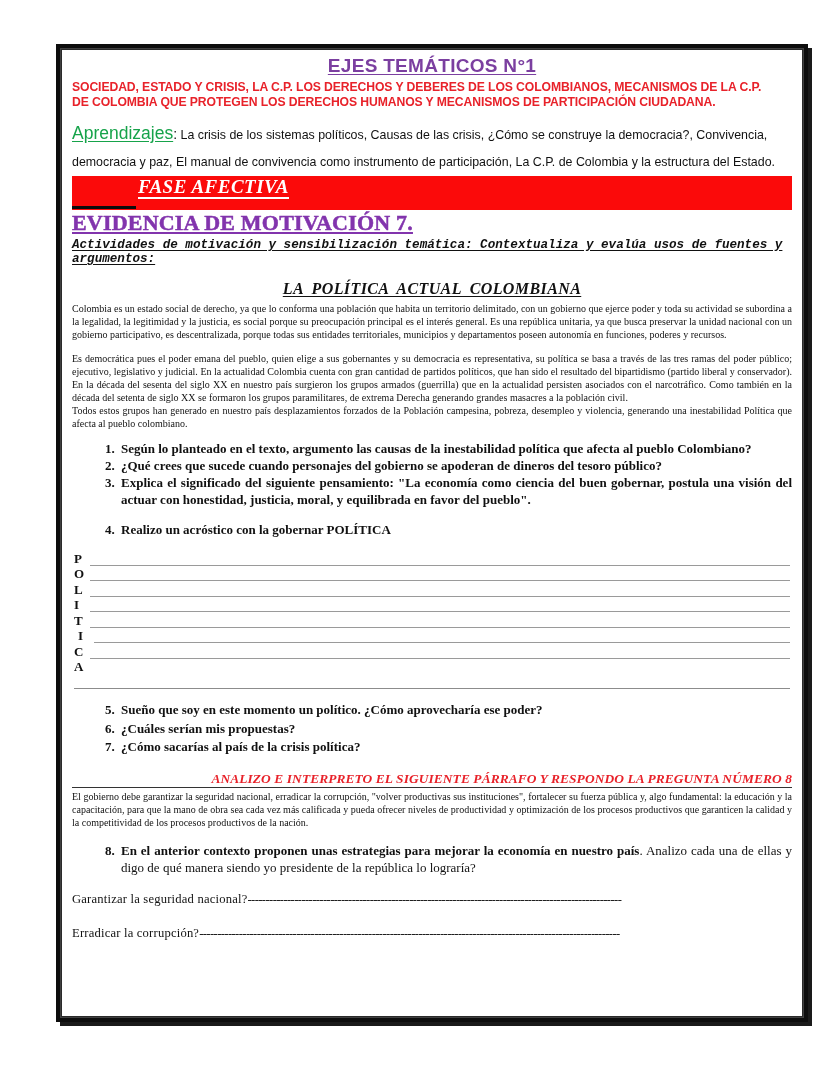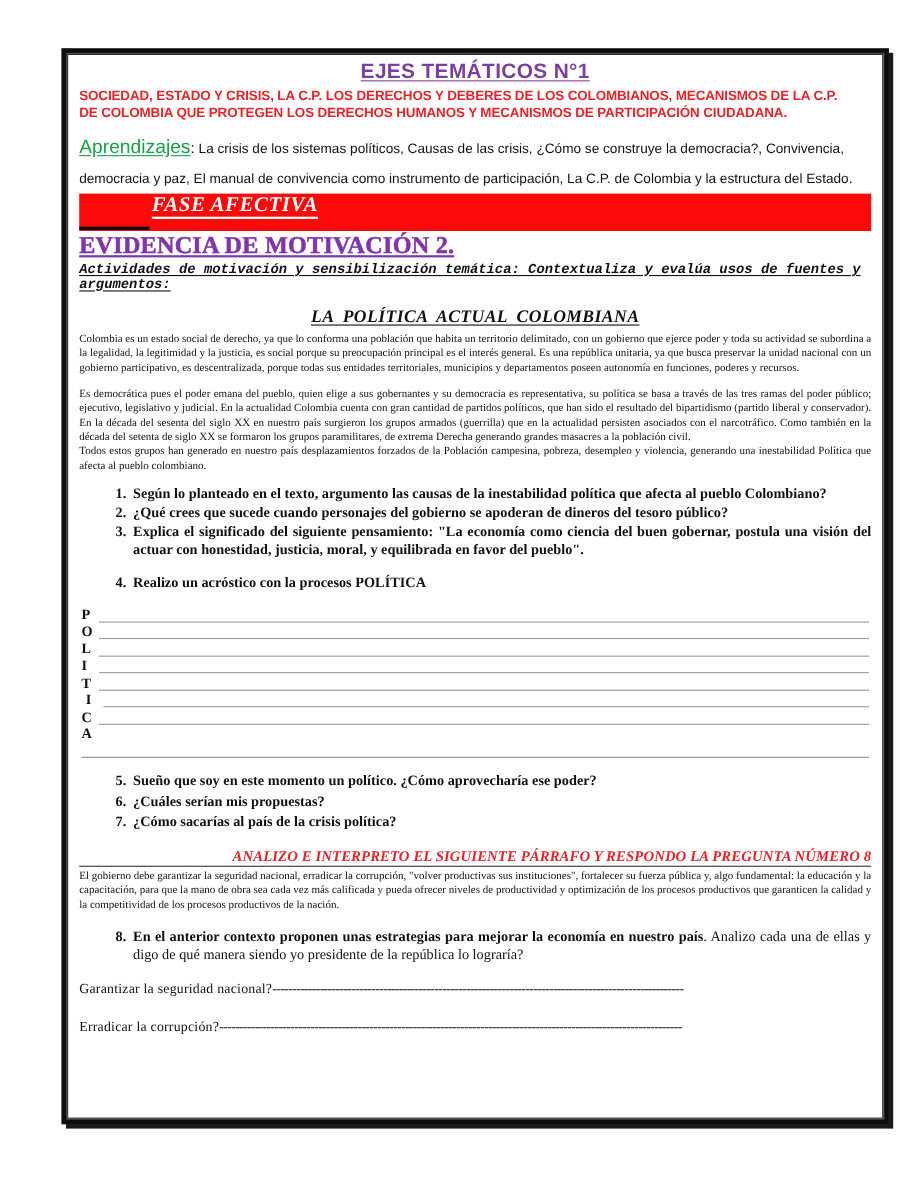--- a/index.html
+++ b/index.html
@@ -262,39 +262,39 @@
 
     <div class="aprendizajes-block">
       <span class="aprendizajes-label">Aprendizajes</span><span class="aprendizajes-colon">:</span><span> La crisis de los sistemas políticos, Causas de las crisis, ¿Cómo se construye la democracia?, Convivencia, democracia y paz, El manual de convivencia como instrumento de participación, La C.P. de Colombia y la estructura del Estado.</span>
     </div>
 
     <div class="fase-banner">
       <div class="fase-underline-left"></div>
       <div class="fase-text">FASE   AFECTIVA</div>
     </div>
 
-    <div class="evidencia">EVIDENCIA DE MOTIVACIÓN 2.</div>
+    <div class="evidencia">EVIDENCIA DE MOTIVACIÓN 7.</div>
 
     <div class="actividades">Actividades de motivación y sensibilización temática: Contextualiza y evalúa usos de fuentes y argumentos:</div>
 
     <div class="section-heading">LA   POLÍTICA  ACTUAL   COLOMBIANA</div>
 
     <div class="body-par">Colombia es un estado social de derecho, ya que lo conforma una población que habita un territorio delimitado, con un gobierno que ejerce poder y toda su actividad se subordina a la legalidad, la legitimidad y la justicia, es social porque su preocupación principal es el interés general.   Es una república unitaria, ya que busca preservar la unidad nacional con un gobierno participativo, es descentralizada, porque todas sus entidades territoriales, municipios y departamentos  poseen autonomía en funciones, poderes y recursos.</div>
     <div class="body-par tight">Es democrática pues el poder emana del pueblo, quien elige a sus gobernantes y su democracia es representativa, su política se basa a través de las tres ramas del poder público; ejecutivo, legislativo y judicial.  En la actualidad Colombia cuenta con gran cantidad de partidos políticos, que han sido el  resultado del bipartidismo (partido liberal y conservador). En la década del sesenta del siglo XX en nuestro país surgieron los grupos armados (guerrilla) que en la actualidad persisten asociados con el narcotráfico. Como también en la década del setenta de siglo XX se formaron los grupos paramilitares, de extrema Derecha  generando grandes masacres a la población civil.</div>
     <div class="body-par"> Todos estos grupos han generado en nuestro país desplazamientos forzados de la Población campesina, pobreza, desempleo y violencia, generando una inestabilidad Política que afecta al pueblo colombiano.</div>
 
     <ol class="qlist">
       <li>Según lo planteado en el texto, argumento las causas de la inestabilidad política que afecta al pueblo Colombiano?</li>
       <li>¿Qué  crees  que sucede  cuando personajes  del  gobierno se  apoderan  de  dineros  del  tesoro  público?</li>
       <li>Explica  el significado  del siguiente pensamiento: "La  economía  como  ciencia del buen  gobernar, postula  una  visión del  actuar con  honestidad, justicia,  moral, y  equilibrada  en  favor  del  pueblo".</li>
     </ol>
 
     <div class="q4-wrap">
       <ol class="qlist" start="4" style="margin-top:0">
-        <li>Realizo un  acróstico  con  la  procesos  POLÍTICA</li>
+        <li>Realizo un  acróstico  con  la  gobernar  POLÍTICA</li>
       </ol>
     </div>
 
     <div class="acrostic">
       <div class="acro-row">
         <span class="acro-letter">P</span>
         <span class="acro-line"></span>
       </div>
       <div class="acro-row">
         <span class="acro-letter">O</span>

